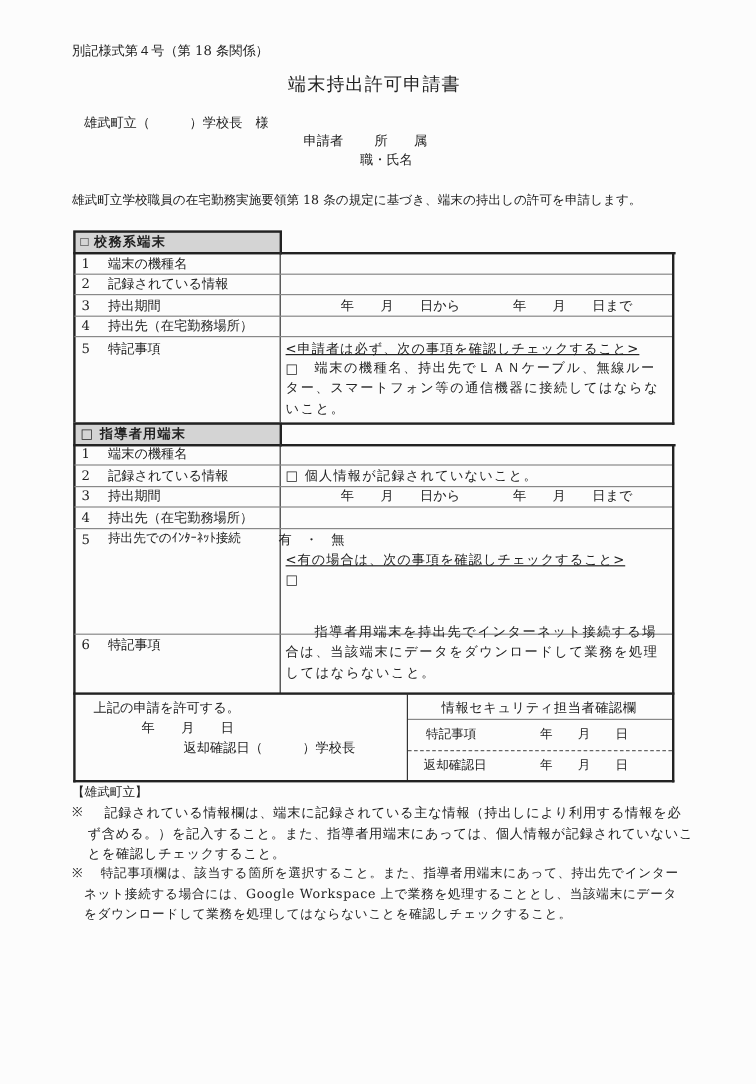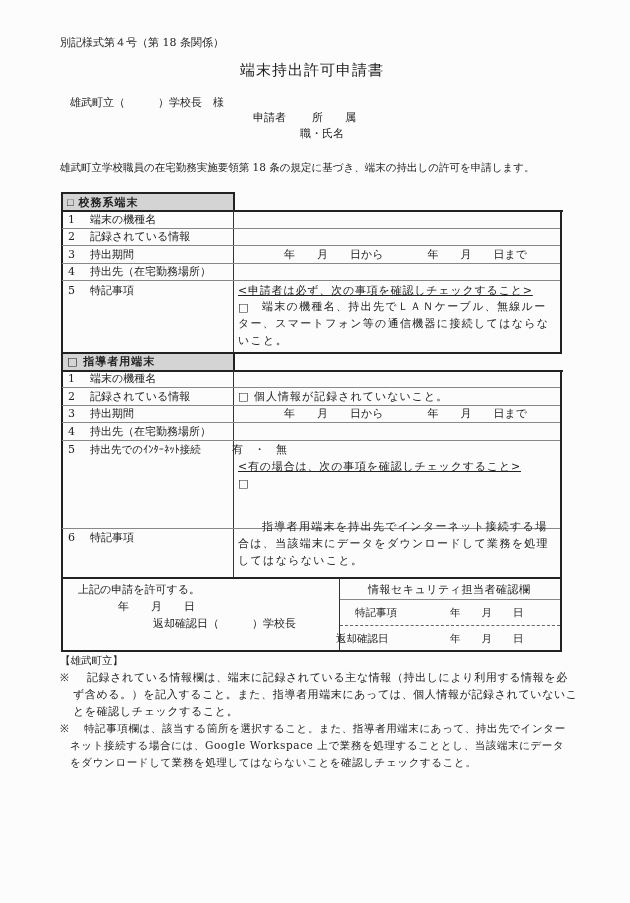--- a/index.html
+++ b/index.html
@@ -126,21 +126,21 @@
 
 <div>
   <span class="cell" style="left:78px;top:583px;">上記の申請を許可する。</span>
   <span class="cell" style="left:118px;top:600px;">年　　月　　日</span>
   <span class="cell" style="left:153px;top:617px;">返却確認日（　　　）学校長</span>
 </div>
 <div>
   <span class="cell" style="left:368px;top:583px;letter-spacing:0.5px;">情報セキュリティ担当者確認欄</span>
   <span class="cell" style="left:355px;top:605px;font-size:10.5px;">特記事項</span>
   <span class="cell" style="left:450px;top:605px;font-size:10.5px;">年　　月　　日</span>
-  <span class="cell" style="left:336px;top:631px;font-size:10.5px;">返却確認日</span>
+  <span class="cell" style="left:353px;top:631px;font-size:10.5px;">返却確認日</span>
   <span class="cell" style="left:450px;top:631px;font-size:10.5px;">年　　月　　日</span>
 </div>
 
 <div class="abs" style="left:60px;top:653px;font-size:10.5px;">【雄武町立】</div>
 <div>
   <span class="abs" style="left:60px;top:670px;font-size:10.5px;">※</span>
   <div class="wrap" style="left:73px;top:669px;width:505px;font-size:11px;letter-spacing:0.6px;text-indent:14px;">記録されている情報欄は、端末に記録されている主な情報（持出しにより利用する情報を必ず含める。）を記入すること。また、指導者用端末にあっては、個人情報が記録されていないことを確認しチェックすること。</div>
 </div>
 <div>
   <span class="abs" style="left:60px;top:721px;font-size:10.5px;">※</span>

